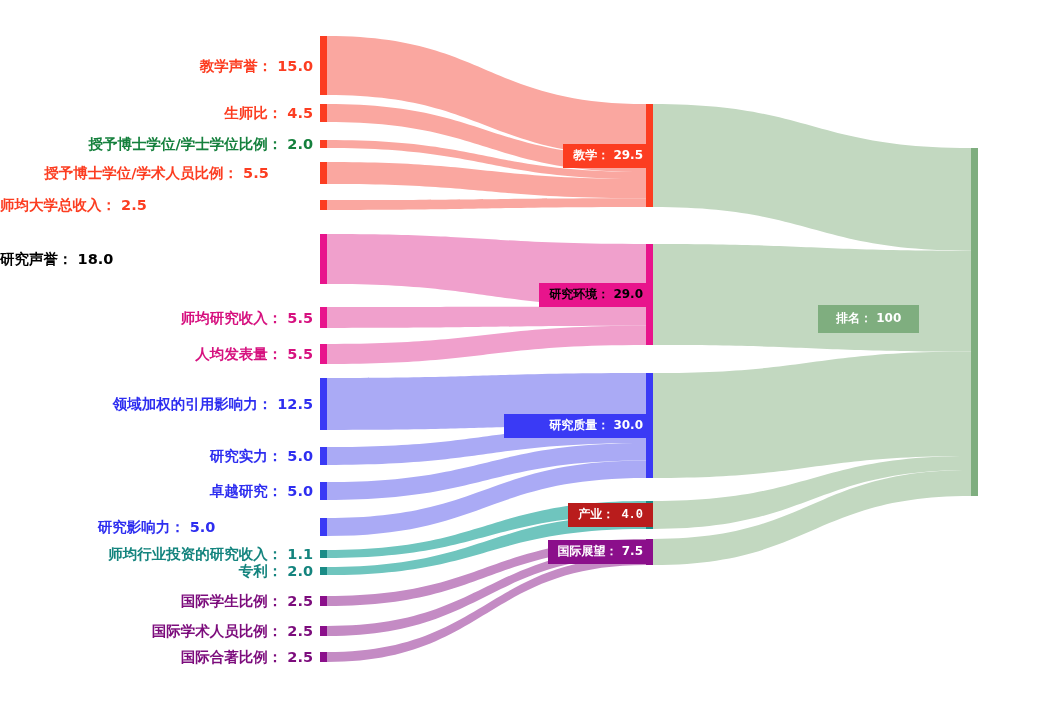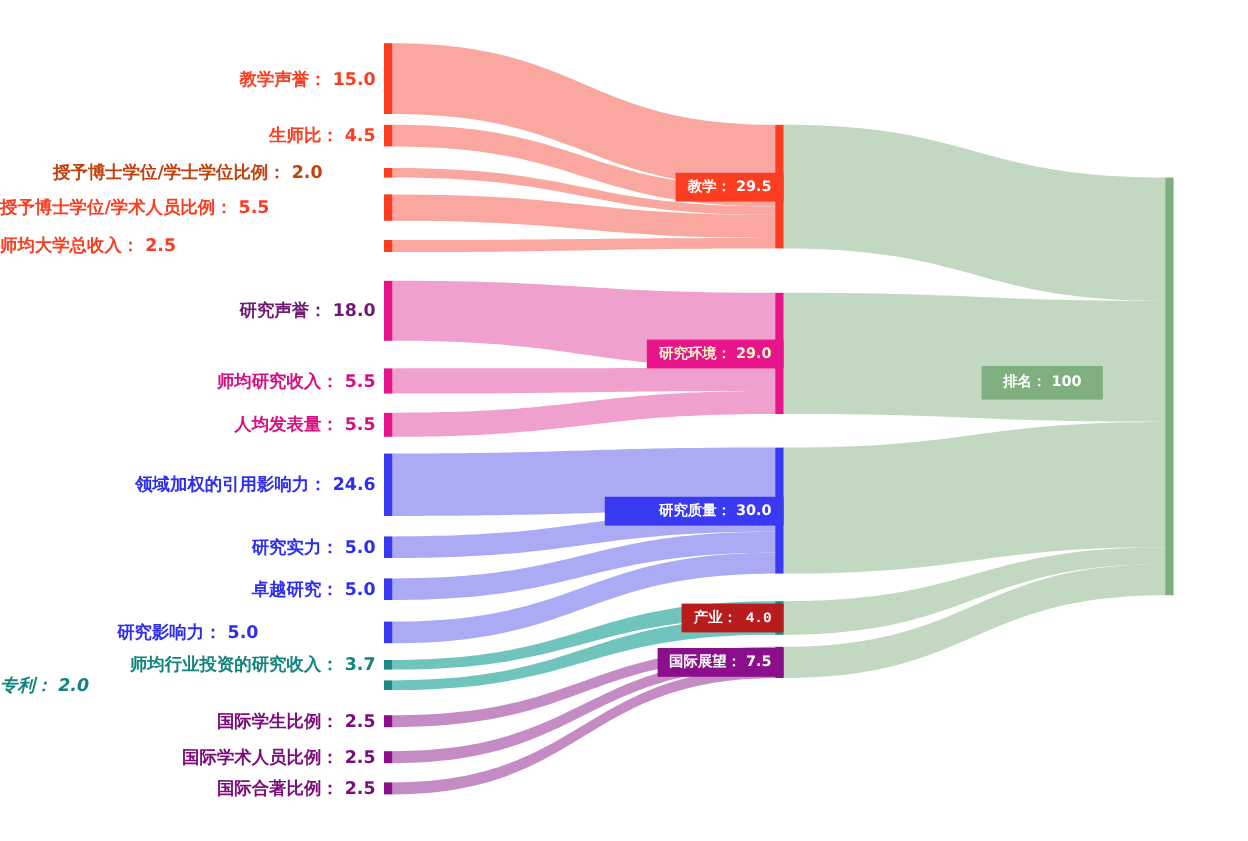--- a/index.html
+++ b/index.html
@@ -96,35 +96,35 @@
         <rect x="646" y="244" width="7" height="101" fill="#E8148C"></rect>
         <rect x="646" y="373" width="7" height="105" fill="#3A3AF5"></rect>
         <rect x="646" y="501" width="7" height="28" fill="#1A8C86"></rect>
         <rect x="646" y="539" width="7" height="26" fill="#8B0F8B"></rect>
         <rect x="971" y="148" width="7" height="348" fill="#7FAE7F"></rect>
       </g>
   </svg>
   <div id="labels-layer">
       <div class="node-label-left" style="left: 0px; width: 313px; text-align: right; top: 65.5px; color: rgb(252, 61, 33);">教学声誉：  15.0</div>
       <div class="node-label-left" style="left: 0px; width: 313px; text-align: right; top: 113px; color: rgb(252, 61, 33);">生师比：  4.5</div>
-      <div class="node-label-left" style="left: 0px; width: 313px; text-align: center; top: 144px; color: #c2410c;">授予博士学位/学士学位比例：  2.0</div>
-      <div class="node-label-left" style="left: 0px; width: 313px; text-align: left; top: 173px; color: rgb(252, 61, 33);">授予博士学位/学术人员比例：  5.5</div>
+      <div class="node-label-left" style="left: 0px; width: 313px; text-align: right; top: 144px; color: #15803d;">授予博士学位/学士学位比例：  2.0</div>
+      <div class="node-label-left" style="left: 0px; width: 313px; text-align: center; top: 173px; color: rgb(252, 61, 33);">授予博士学位/学术人员比例：  5.5</div>
       <div class="node-label-left" style="left: 0px; width: 313px; text-align: left; top: 205px; color: rgb(252, 61, 33);">师均大学总收入：  2.5</div>
-      <div class="node-label-left" style="left: 0px; width: 313px; text-align: right; top: 259px; color: #701a75;">研究声誉：  18.0</div>
+      <div class="node-label-left" style="left: 0px; width: 313px; text-align: left; top: 259px; color: #000000;">研究声誉：  18.0</div>
       <div class="node-label-left" style="left: 0px; width: 313px; text-align: right; top: 317.5px; color: rgb(214, 17, 127);">师均研究收入：  5.5</div>
       <div class="node-label-left" style="left: 0px; width: 313px; text-align: right; top: 354px; color: rgb(214, 17, 127);">人均发表量：  5.5</div>
-      <div class="node-label-left" style="left: 0px; width: 313px; text-align: right; top: 404px; color: rgb(46, 46, 240);">领域加权的引用影响力：  24.6</div>
+      <div class="node-label-left" style="left: 0px; width: 313px; text-align: right; top: 404px; color: rgb(46, 46, 240);">领域加权的引用影响力：  12.5</div>
       <div class="node-label-left" style="left: 0px; width: 313px; text-align: right; top: 456px; color: rgb(46, 46, 240);">研究实力：  5.0</div>
       <div class="node-label-left" style="left: 0px; width: 313px; text-align: right; top: 491px; color: rgb(46, 46, 240);">卓越研究：  5.0</div>
       <div class="node-label-left" style="left: 0px; width: 313px; text-align: center; top: 527px; color: rgb(46, 46, 240);">研究影响力：  5.0</div>
-      <div class="node-label-left" style="left: 0px; width: 313px; text-align: right; top: 554px; color: rgb(20, 132, 126);">师均行业投资的研究收入：  3.7</div>
-      <div class="node-label-left" style="left: 0px; width: 313px; top: 571px; color: rgb(20, 132, 126); font-style: italic;">专利：  2.0</div>
+      <div class="node-label-left" style="left: 0px; width: 313px; text-align: right; top: 554px; color: rgb(20, 132, 126);">师均行业投资的研究收入：  1.1</div>
+      <div class="node-label-left" style="left: 0px; width: 313px; text-align: right; top: 571px; color: rgb(20, 132, 126);">专利：  2.0</div>
       <div class="node-label-left" style="left: 0px; width: 313px; text-align: right; top: 601px; color: rgb(124, 12, 124);">国际学生比例：  2.5</div>
       <div class="node-label-left" style="left: 0px; width: 313px; text-align: right; top: 631px; color: rgb(124, 12, 124);">国际学术人员比例：  2.5</div>
       <div class="node-label-left" style="left: 0px; width: 313px; text-align: right; top: 657px; color: rgb(124, 12, 124);">国际合著比例：  2.5</div>
       <div class="node-label-inner" style="right: 387px; top: 155.5px; background: rgb(252, 61, 33); color: rgb(255, 255, 255);">教学：  29.5</div>
-      <div class="node-label-inner" style="right: 387px; top: 294.5px; background: rgb(232, 20, 140); color: #fef9c3;">研究环境：  29.0</div>
+      <div class="node-label-inner" style="right: 387px; top: 294.5px; background: rgb(232, 20, 140); color: #000000;">研究环境：  29.0</div>
       <div class="node-label-inner" style="right: 387px; top: 425.5px; background: rgb(58, 58, 245); color: rgb(255, 255, 255); padding-left: 45px;">研究质量：  30.0</div>
       <div class="node-label-inner" style="right: 387px; top: 515px; background: #b91c1c; color: rgb(255, 255, 255); font-family: Liberation Mono, monospace;">产业：  4.0</div>
       <div class="node-label-inner" style="right: 387px; top: 552px; background: rgb(139, 15, 139); color: rgb(255, 255, 255);">国际展望：  7.5</div>
       <div class="node-label-inner" style="left: 818px; top: 319px; background: rgb(127, 174, 127); color: rgb(255, 255, 255); padding: 5px 18px 6px;">排名：  100</div>
     </div>
 </div>
 
 </body></html>

